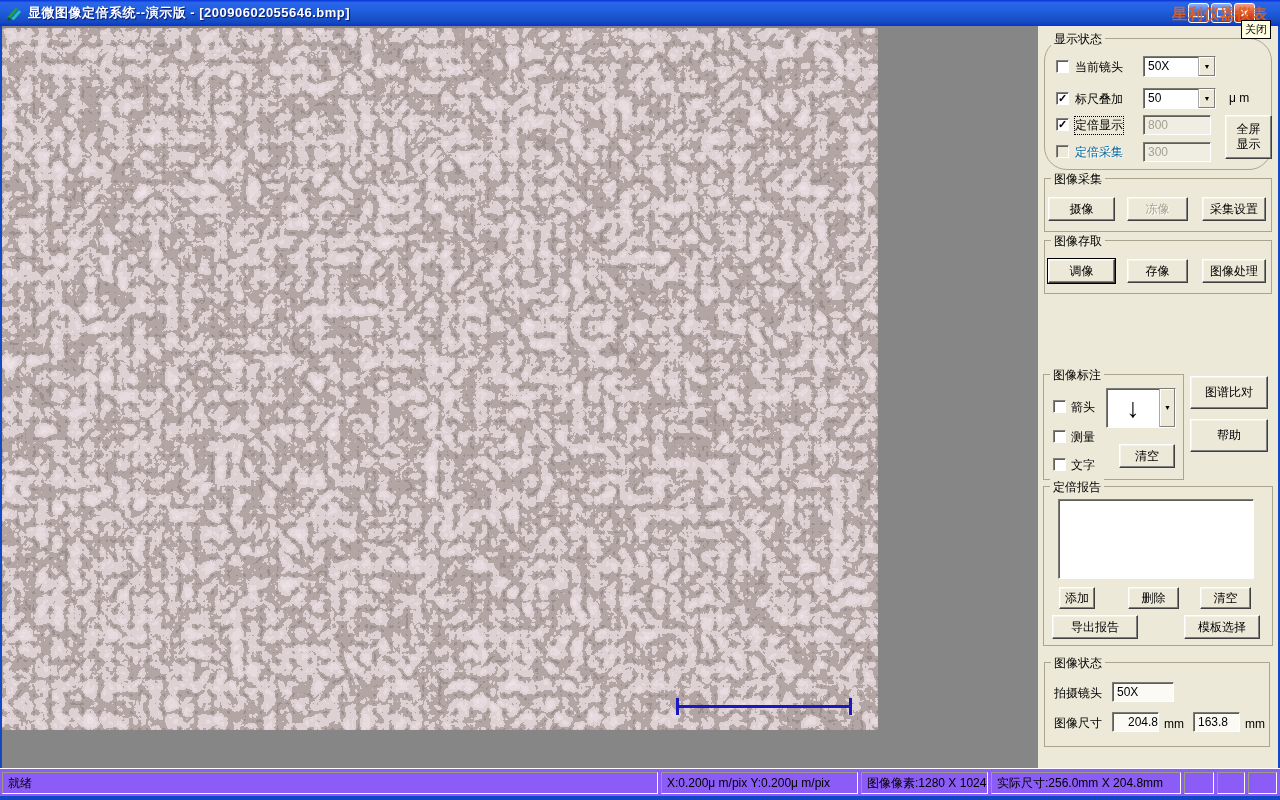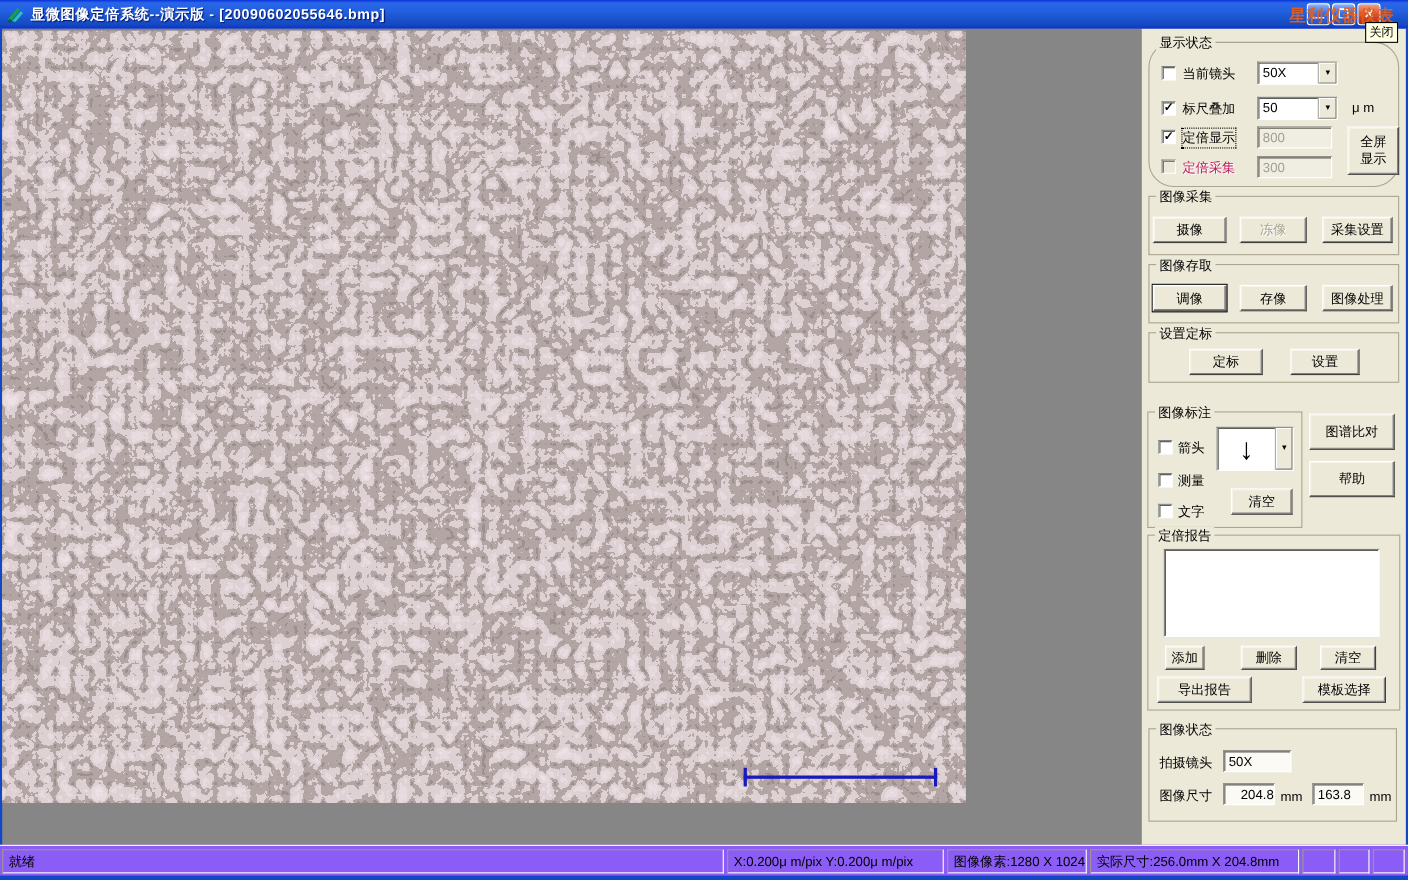--- a/index.html
+++ b/index.html
@@ -56,21 +56,21 @@
     cursor:default; white-space:nowrap; }
   .btn.default { box-shadow:inset -1px -1px 0 #808080, inset 1px 1px 0 #f6f4ea, 0 0 0 1px #000; }
   .btn.disabled { color:#a8a490; text-shadow:1px 1px 0 #fff; }
   .btn.two-line { flex-direction:column; line-height:15px; }
 
   .chk { position:absolute; width:13px; height:13px; background:#fff; border:1px solid;
     border-color:#848280 #fff #fff #848280; box-shadow:inset 1px 1px 0 #5f5d58;
     font-size:11px; line-height:11px; text-align:center; color:#000; font-weight:bold; }
   .chk.disabled { background:#ece9d8; color:#a8a490; }
   .lbl { position:absolute; white-space:nowrap; }
-  .lbl.disabled { color:#be185d; text-shadow:1px 1px 0 #fff; }
+  .lbl.disabled { color:#0369a1; text-shadow:1px 1px 0 #fff; }
   .lbl.focus { outline:1px dotted #000; }
 
   .combo { position:absolute; height:21px; background:#fff; border:1px solid;
     border-color:#7b7b73 #fff #fff #7b7b73; box-shadow:inset 1px 1px 0 #5f5d58; display:flex; }
   .combo .val { flex:1; font-size:12px; line-height:19px; padding-left:4px; overflow:hidden; }
   .combo .dd { width:17px; background:#ece9d8; border-left:1px solid #aaa;
     box-shadow:inset -1px -1px 0 #808080, inset 1px 1px 0 #fff;
     font-size:7px; line-height:19px; text-align:center; color:#000; }
 
   .field { position:absolute; height:20px; background:#fbfaf4; border:1px solid;
@@ -175,25 +175,20 @@
       <div class="btn" style="left:157px; top:18px; width:64px; height:24px;">采集设置</div>
     </div>
 
     <div class="group" style="left:6px; top:214px; width:228px; height:54px;">
       <span class="group-label">图像存取</span>
       <div class="btn default" style="left:3px; top:18px; width:67px; height:24px;">调像</div>
       <div class="btn" style="left:82px; top:18px; width:61px; height:24px;">存像</div>
       <div class="btn" style="left:157px; top:18px; width:64px; height:24px;">图像处理</div>
     </div>
 
-    <div class="group" style="left:6px; top:276px; width:228px; height:46px;">
-      <span class="group-label">设置定标</span>
-      <div class="btn" style="left:36px; top:14px; width:67px; height:24px;">定标</div>
-      <div class="btn" style="left:128px; top:14px; width:63px; height:24px;">设置</div>
-    </div>
 
     <div class="group" style="left:5px; top:348px; width:141px; height:106px;">
       <span class="group-label">图像标注</span>
       <span class="chk" style="left:9px; top:25px;"></span>
       <span class="lbl" style="left:27px; top:24px;">箭头</span>
       <div class="arrow-combo" style="left:62px; top:13px; width:70px;">
         <span class="glyph">↓</span>
         <span class="dd">▼</span>
       </div>
       <span class="chk" style="left:9px; top:55px;"></span>

